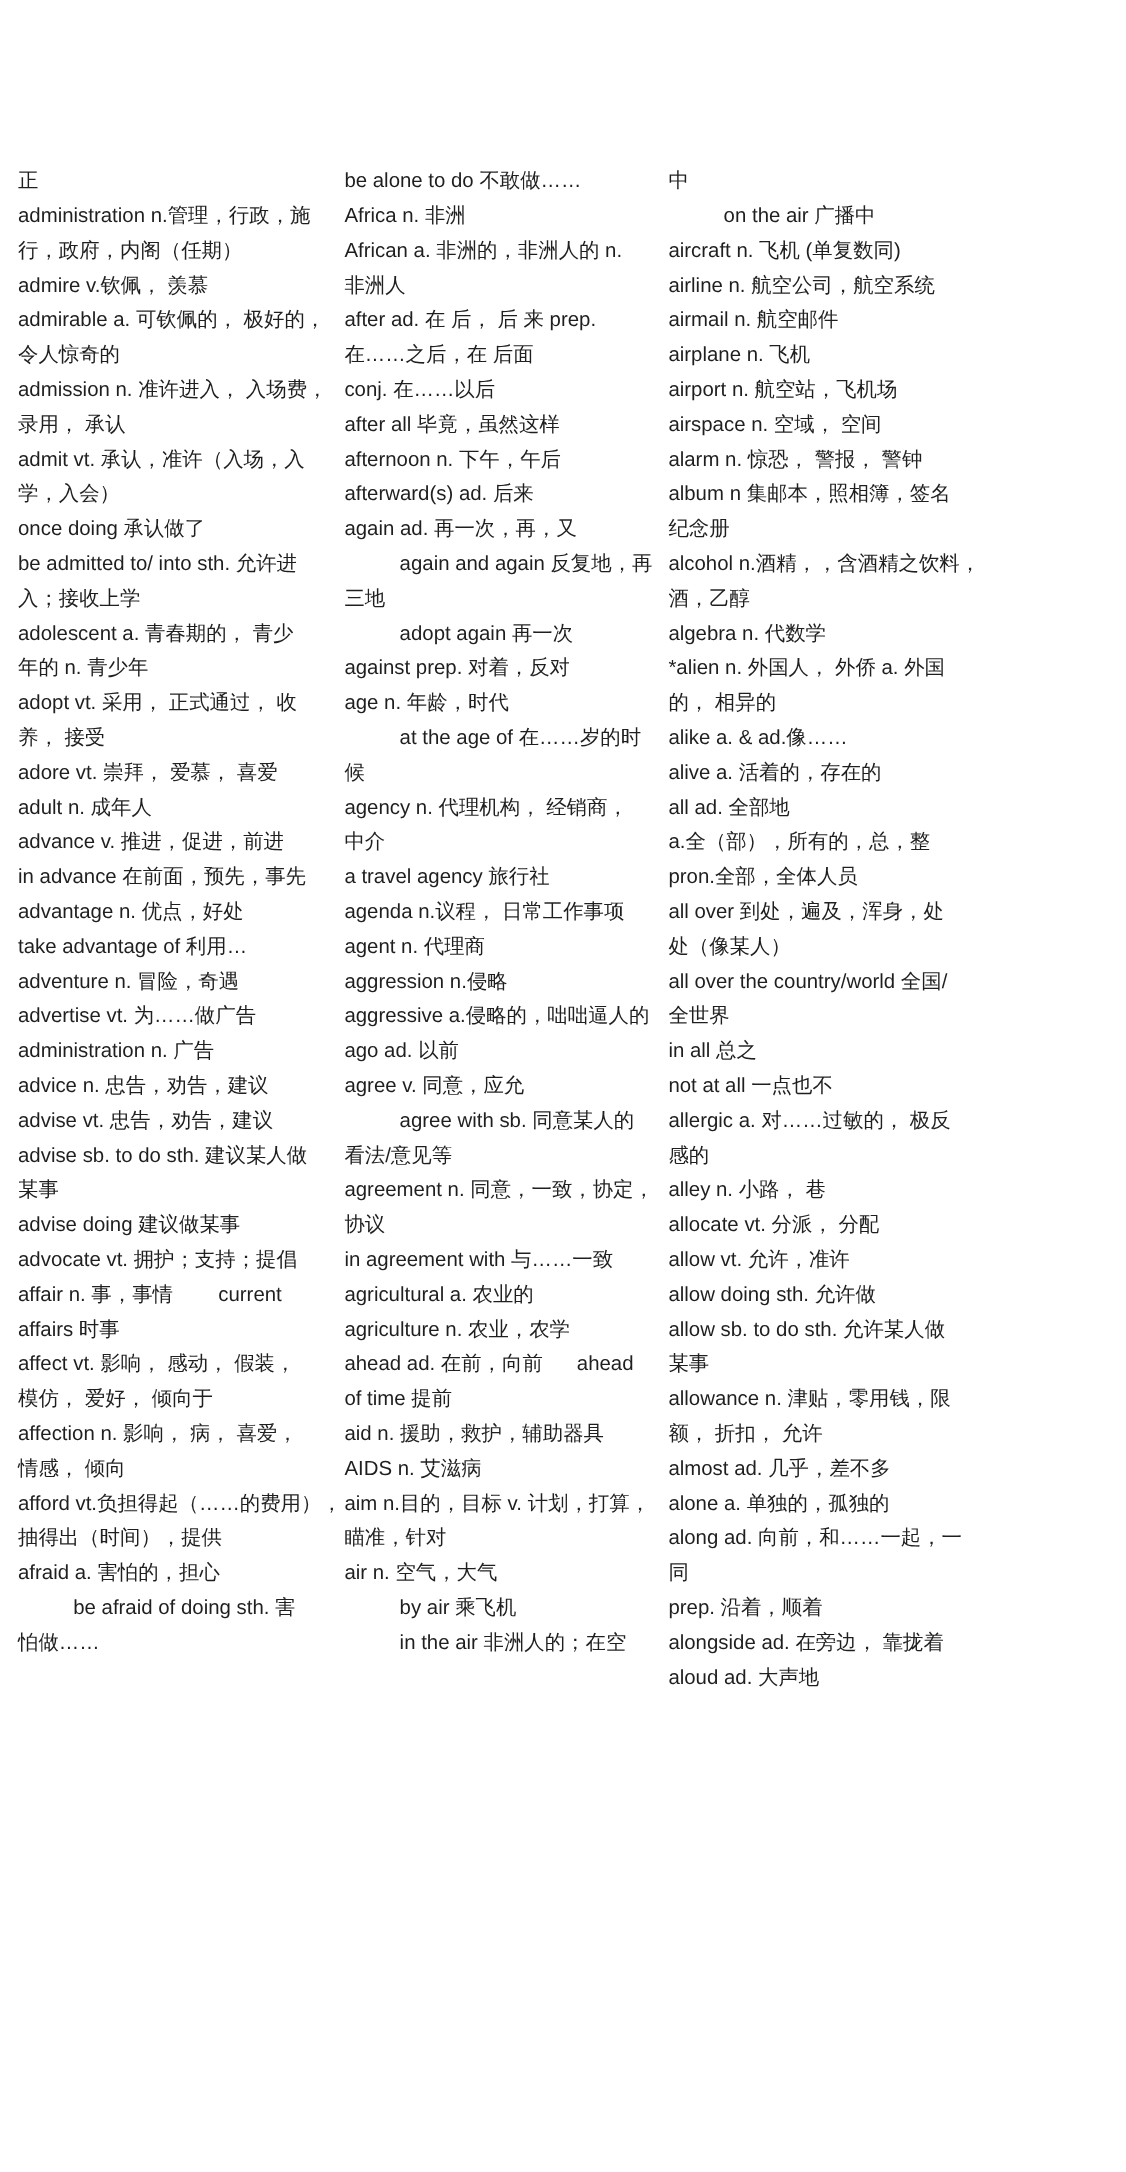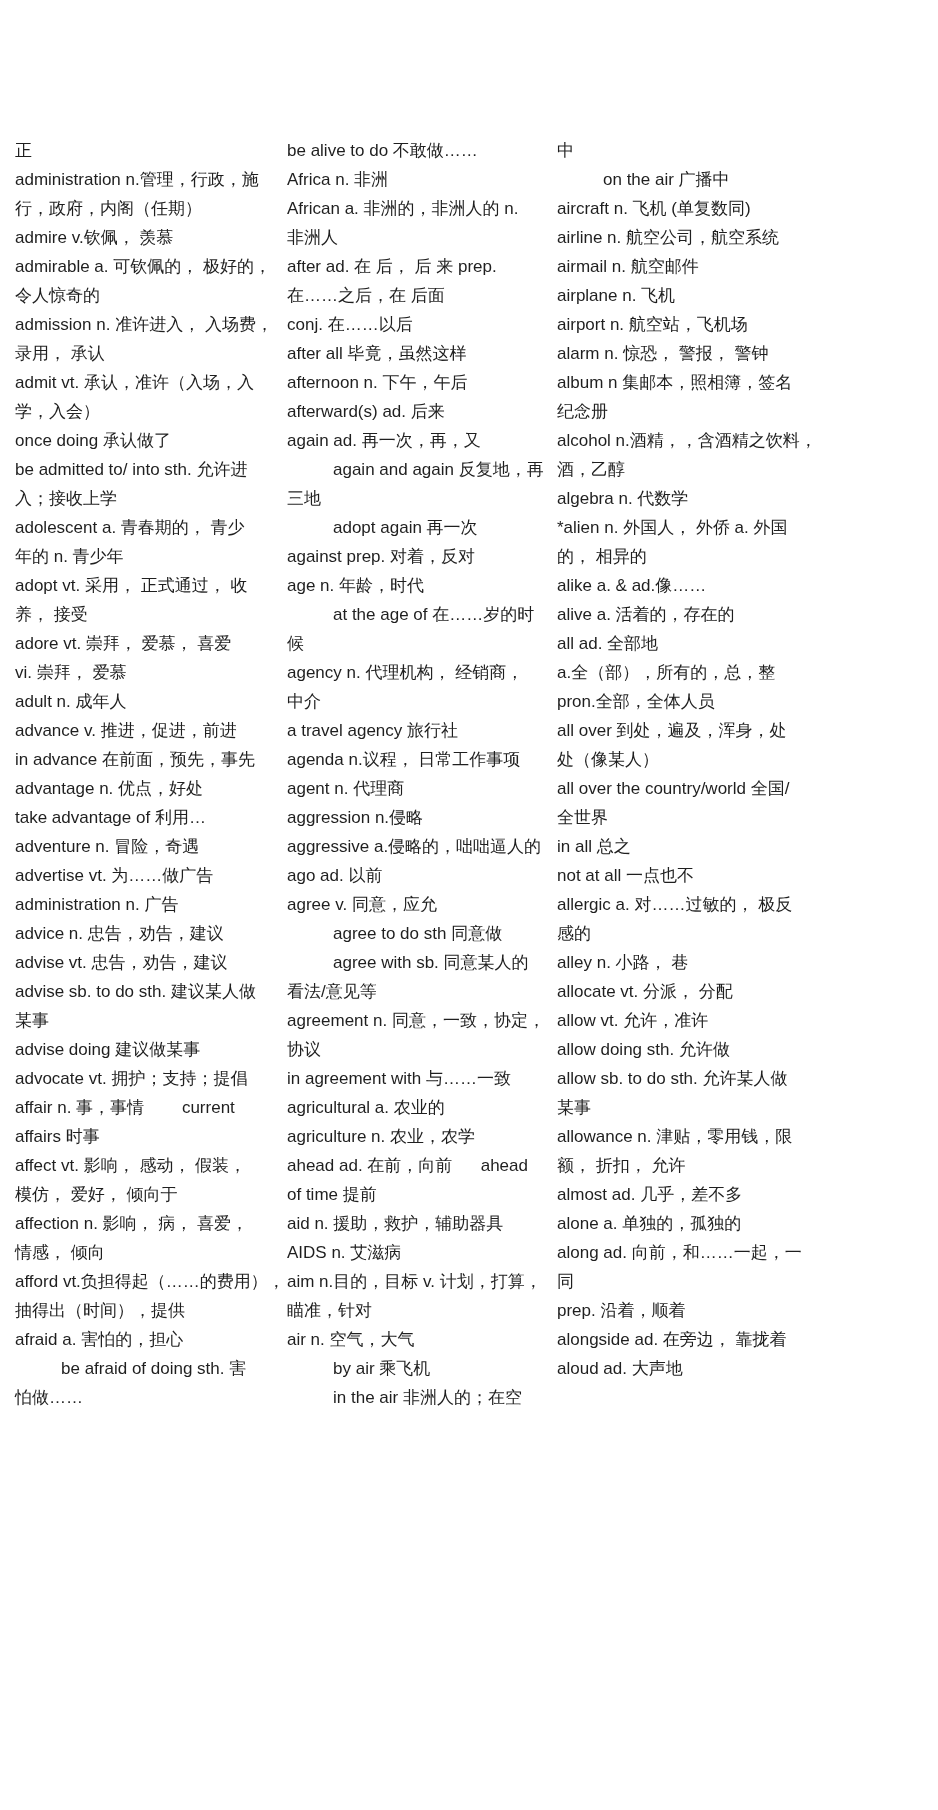--- a/index.html
+++ b/index.html
@@ -50,21 +50,20 @@
         <div class="line">admit vt. 承认，准许（入场，入</div>
         <div class="line">学，入会）</div>
         <div class="line">once doing 承认做了</div>
         <div class="line">be admitted to/ into sth. 允许进</div>
         <div class="line">入；接收上学</div>
         <div class="line">adolescent a. 青春期的， 青少</div>
         <div class="line">年的 n. 青少年</div>
         <div class="line">adopt vt. 采用， 正式通过， 收</div>
         <div class="line">养， 接受</div>
         <div class="line">adore vt. 崇拜， 爱慕， 喜爱</div>
-        <div class="line">vi. 崇拜， 爱慕</div>
         <div class="line">adult n. 成年人</div>
         <div class="line">advance v. 推进，促进，前进</div>
         <div class="line">in advance 在前面，预先，事先</div>
         <div class="line">advantage n. 优点，好处</div>
         <div class="line">take advantage of 利用…</div>
         <div class="line">adventure n. 冒险，奇遇</div>
         <div class="line">advertise vt. 为……做广告</div>
         <div class="line">administration n. 广告</div>
         <div class="line">advice n. 忠告，劝告，建议</div>
         <div class="line">advise vt. 忠告，劝告，建议</div>
@@ -78,21 +77,21 @@
         <div class="line">模仿， 爱好， 倾向于</div>
         <div class="line">affection n. 影响， 病， 喜爱，</div>
         <div class="line">情感， 倾向</div>
         <div class="line">afford vt.负担得起（……的费用），</div>
         <div class="line">抽得出（时间），提供</div>
         <div class="line">afraid a. 害怕的，担心</div>
         <div class="line indent">be afraid of doing sth. 害</div>
         <div class="line">怕做……</div>
       </div>
     <div class="col col-2" id="col-1">
-        <div class="line">be alive to do 不敢做……</div>
+        <div class="line">be alone to do 不敢做……</div>
         <div class="line">Africa n. 非洲</div>
         <div class="line">African a. 非洲的，非洲人的 n.</div>
         <div class="line">非洲人</div>
         <div class="line">after ad. 在 后， 后 来 prep.</div>
         <div class="line">在……之后，在 后面</div>
         <div class="line">conj. 在……以后</div>
         <div class="line">after all 毕竟，虽然这样</div>
         <div class="line">afternoon n. 下午，午后</div>
         <div class="line">afterward(s) ad. 后来</div>
         <div class="line">again ad. 再一次，再，又</div>
@@ -105,21 +104,20 @@
         <div class="line">候</div>
         <div class="line">agency n. 代理机构， 经销商，</div>
         <div class="line">中介</div>
         <div class="line">a travel agency 旅行社</div>
         <div class="line">agenda n.议程， 日常工作事项</div>
         <div class="line">agent n. 代理商</div>
         <div class="line">aggression n.侵略</div>
         <div class="line">aggressive a.侵略的，咄咄逼人的</div>
         <div class="line">ago ad. 以前</div>
         <div class="line">agree v. 同意，应允</div>
-        <div class="line indent">agree to do sth 同意做</div>
         <div class="line indent">agree with sb. 同意某人的</div>
         <div class="line">看法/意见等</div>
         <div class="line">agreement n. 同意，一致，协定，</div>
         <div class="line">协议</div>
         <div class="line">in agreement with 与……一致</div>
         <div class="line">agricultural a. 农业的</div>
         <div class="line">agriculture n. 农业，农学</div>
         <div class="line">ahead ad. 在前，向前      ahead</div>
         <div class="line">of time 提前</div>
         <div class="line">aid n. 援助，救护，辅助器具</div>
@@ -131,20 +129,21 @@
         <div class="line indent">in the air 非洲人的；在空</div>
       </div>
     <div class="col col-3" id="col-2">
         <div class="line">中</div>
         <div class="line indent">on the air 广播中</div>
         <div class="line">aircraft n. 飞机 (单复数同)</div>
         <div class="line">airline n. 航空公司，航空系统</div>
         <div class="line">airmail n. 航空邮件</div>
         <div class="line">airplane n. 飞机</div>
         <div class="line">airport n. 航空站，飞机场</div>
+        <div class="line">airspace n. 空域， 空间</div>
         <div class="line">alarm n. 惊恐， 警报， 警钟</div>
         <div class="line">album n 集邮本，照相簿，签名</div>
         <div class="line">纪念册</div>
         <div class="line">alcohol n.酒精，，含酒精之饮料，</div>
         <div class="line">酒，乙醇</div>
         <div class="line">algebra n. 代数学</div>
         <div class="line">*alien n. 外国人， 外侨 a. 外国</div>
         <div class="line">的， 相异的</div>
         <div class="line">alike a. &amp; ad.像……</div>
         <div class="line">alive a. 活着的，存在的</div>

